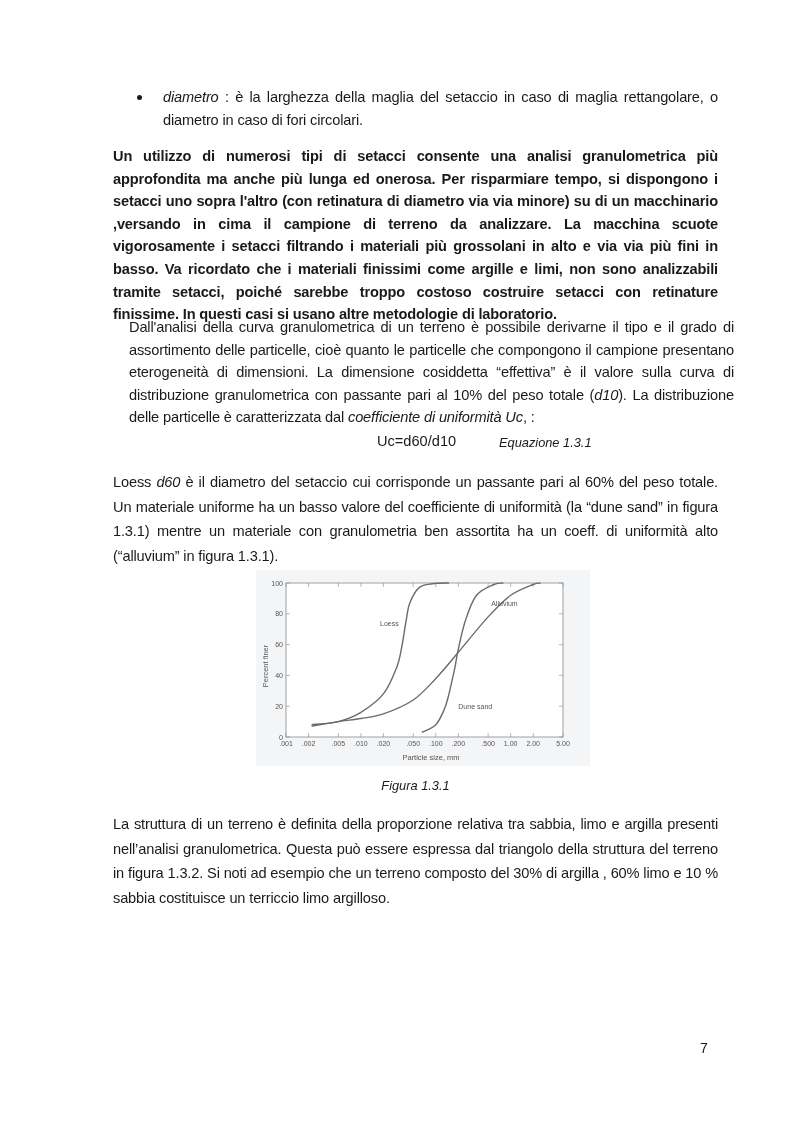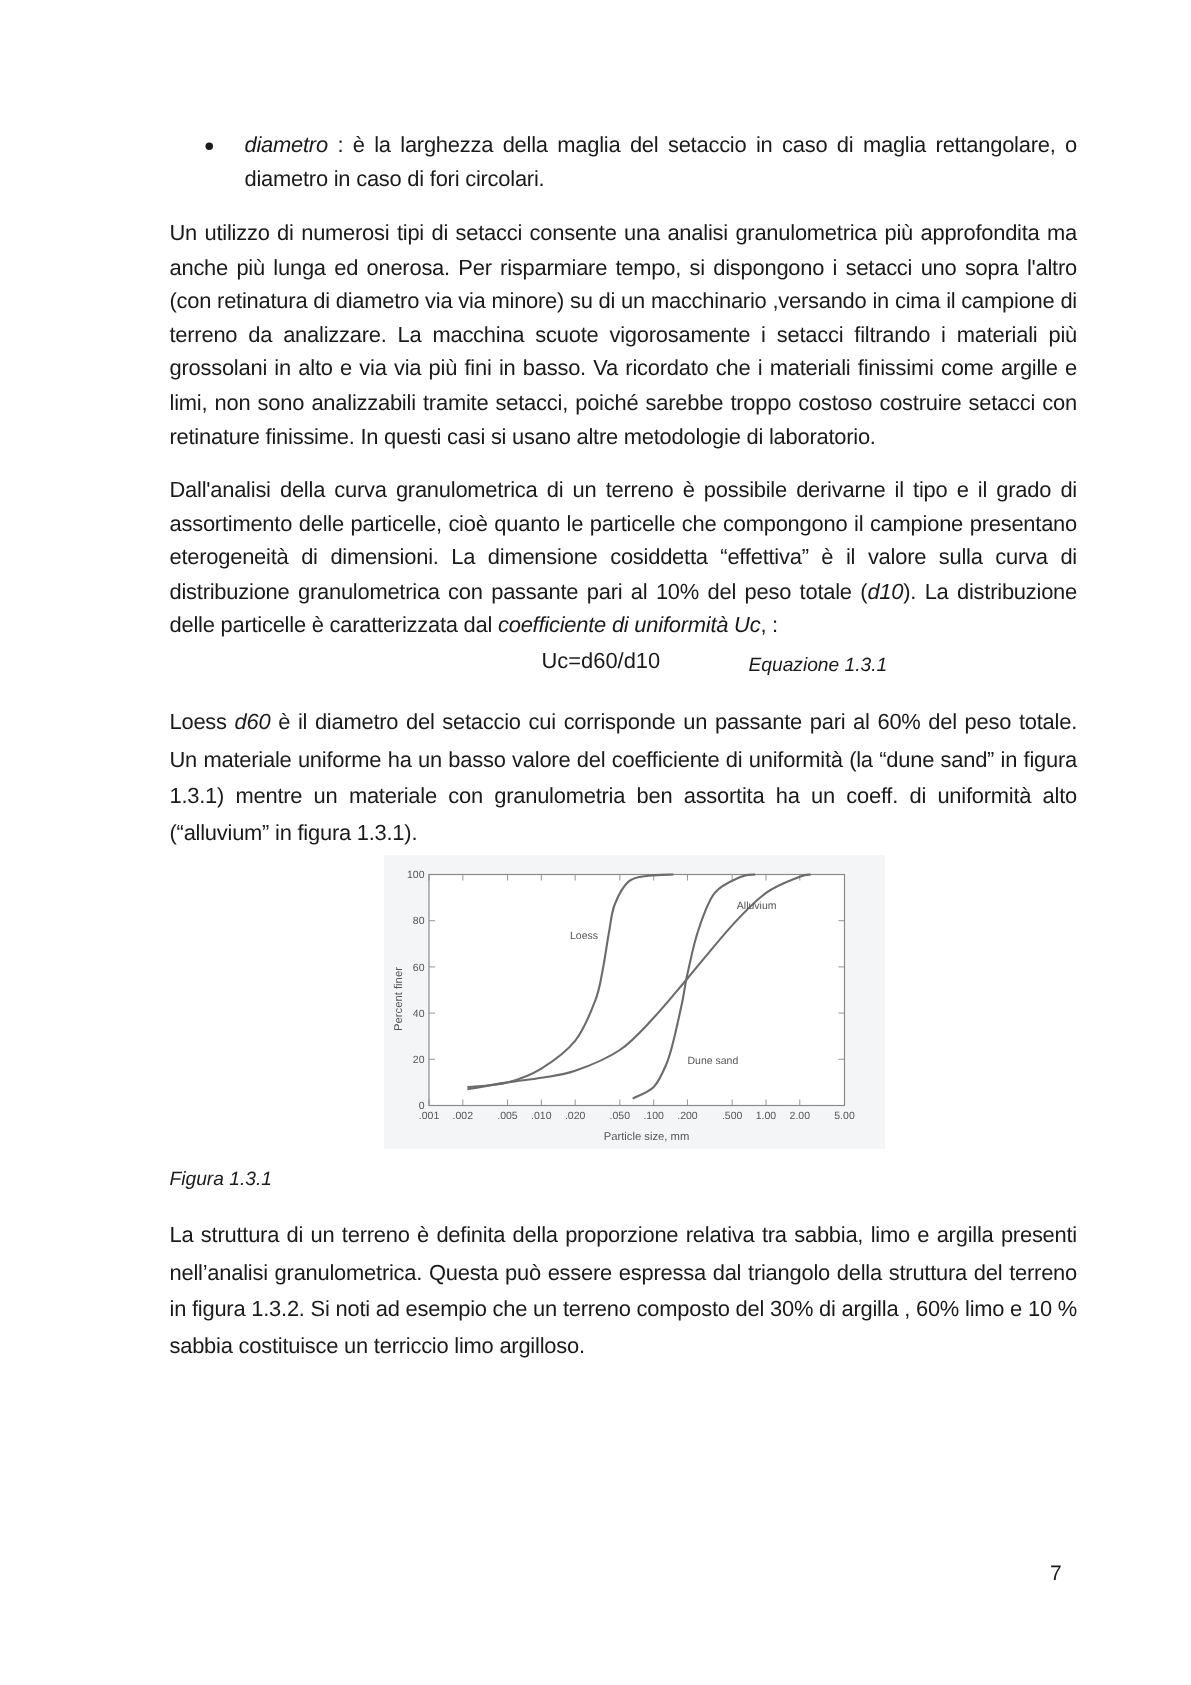--- a/index.html
+++ b/index.html
@@ -3,29 +3,29 @@
 <meta charset="utf-8">
 <style>
   html, body { margin: 0; padding: 0; background: #ffffff; }
   body { width: 794px; height: 1123px; position: relative; overflow: hidden;
          font-family: "Liberation Sans", "DejaVu Sans", sans-serif; color: #1a1a1a; }
   .page { position: absolute; left: 113px; top: 0; width: 605px; }
   .txt { font-size: 14.6px; line-height: 22.6px; text-align: justify; margin: 0; letter-spacing: -0.15px; }
   .bullet-row { position: absolute; top: 86px; left: 0; width: 605px; }
   .bullet-dot { position: absolute; left: 24px; top: 9px; width: 5px; height: 5px; border-radius: 50%; background: #1a1a1a; }
   .bullet-text { margin-left: 50px; }
-  .p1 { position: absolute; top: 145px; left: 0; width: 605px; }
-  .p2 { position: absolute; top: 316px; left: 0; width: 605px; }
+  .p1 { position: absolute; top: 145px; left: 0; width: 605px; font-weight: bold; }
+  .p2 { position: absolute; top: 316px; left: 16px; width: 605px; }
   .eq { position: absolute; top: 433px; left: 0; width: 605px; height: 22px; }
-  .eq-formula { position: absolute; left: 248px; top: 0; font-size: 14.6px; }
+  .eq-formula { position: absolute; left: 264px; top: 0; font-size: 14.6px; }
   .eq-label { position: absolute; left: 386px; top: 2px; font-size: 12.8px; font-style: italic; }
   .p3 { position: absolute; top: 470px; left: 0; width: 605px; line-height: 24.6px; }
   .figure { position: absolute; top: 570px; left: 143px; width: 334px; height: 196px; background: #f4f5f7; }
   .figure svg { display: block; }
-  .caption { position: absolute; top: 778px; left: 0; width: 605px; text-align: left; font-style: italic; font-size: 12.8px; }
+  .caption { position: absolute; top: 778px; left: 0; width: 605px; text-align: center; font-style: italic; font-size: 12.8px; }
   .p4 { position: absolute; top: 812px; left: 0; width: 605px; line-height: 24.6px; }
   .pagenum { position: absolute; top: 1040px; left: 700px; font-size: 14px; }
   em, i { font-style: italic; }
   .chart-text { font-family: "Liberation Sans", sans-serif; fill: #555; }
 </style>
 </head>
 <body>
 
 <div class="page">
 

